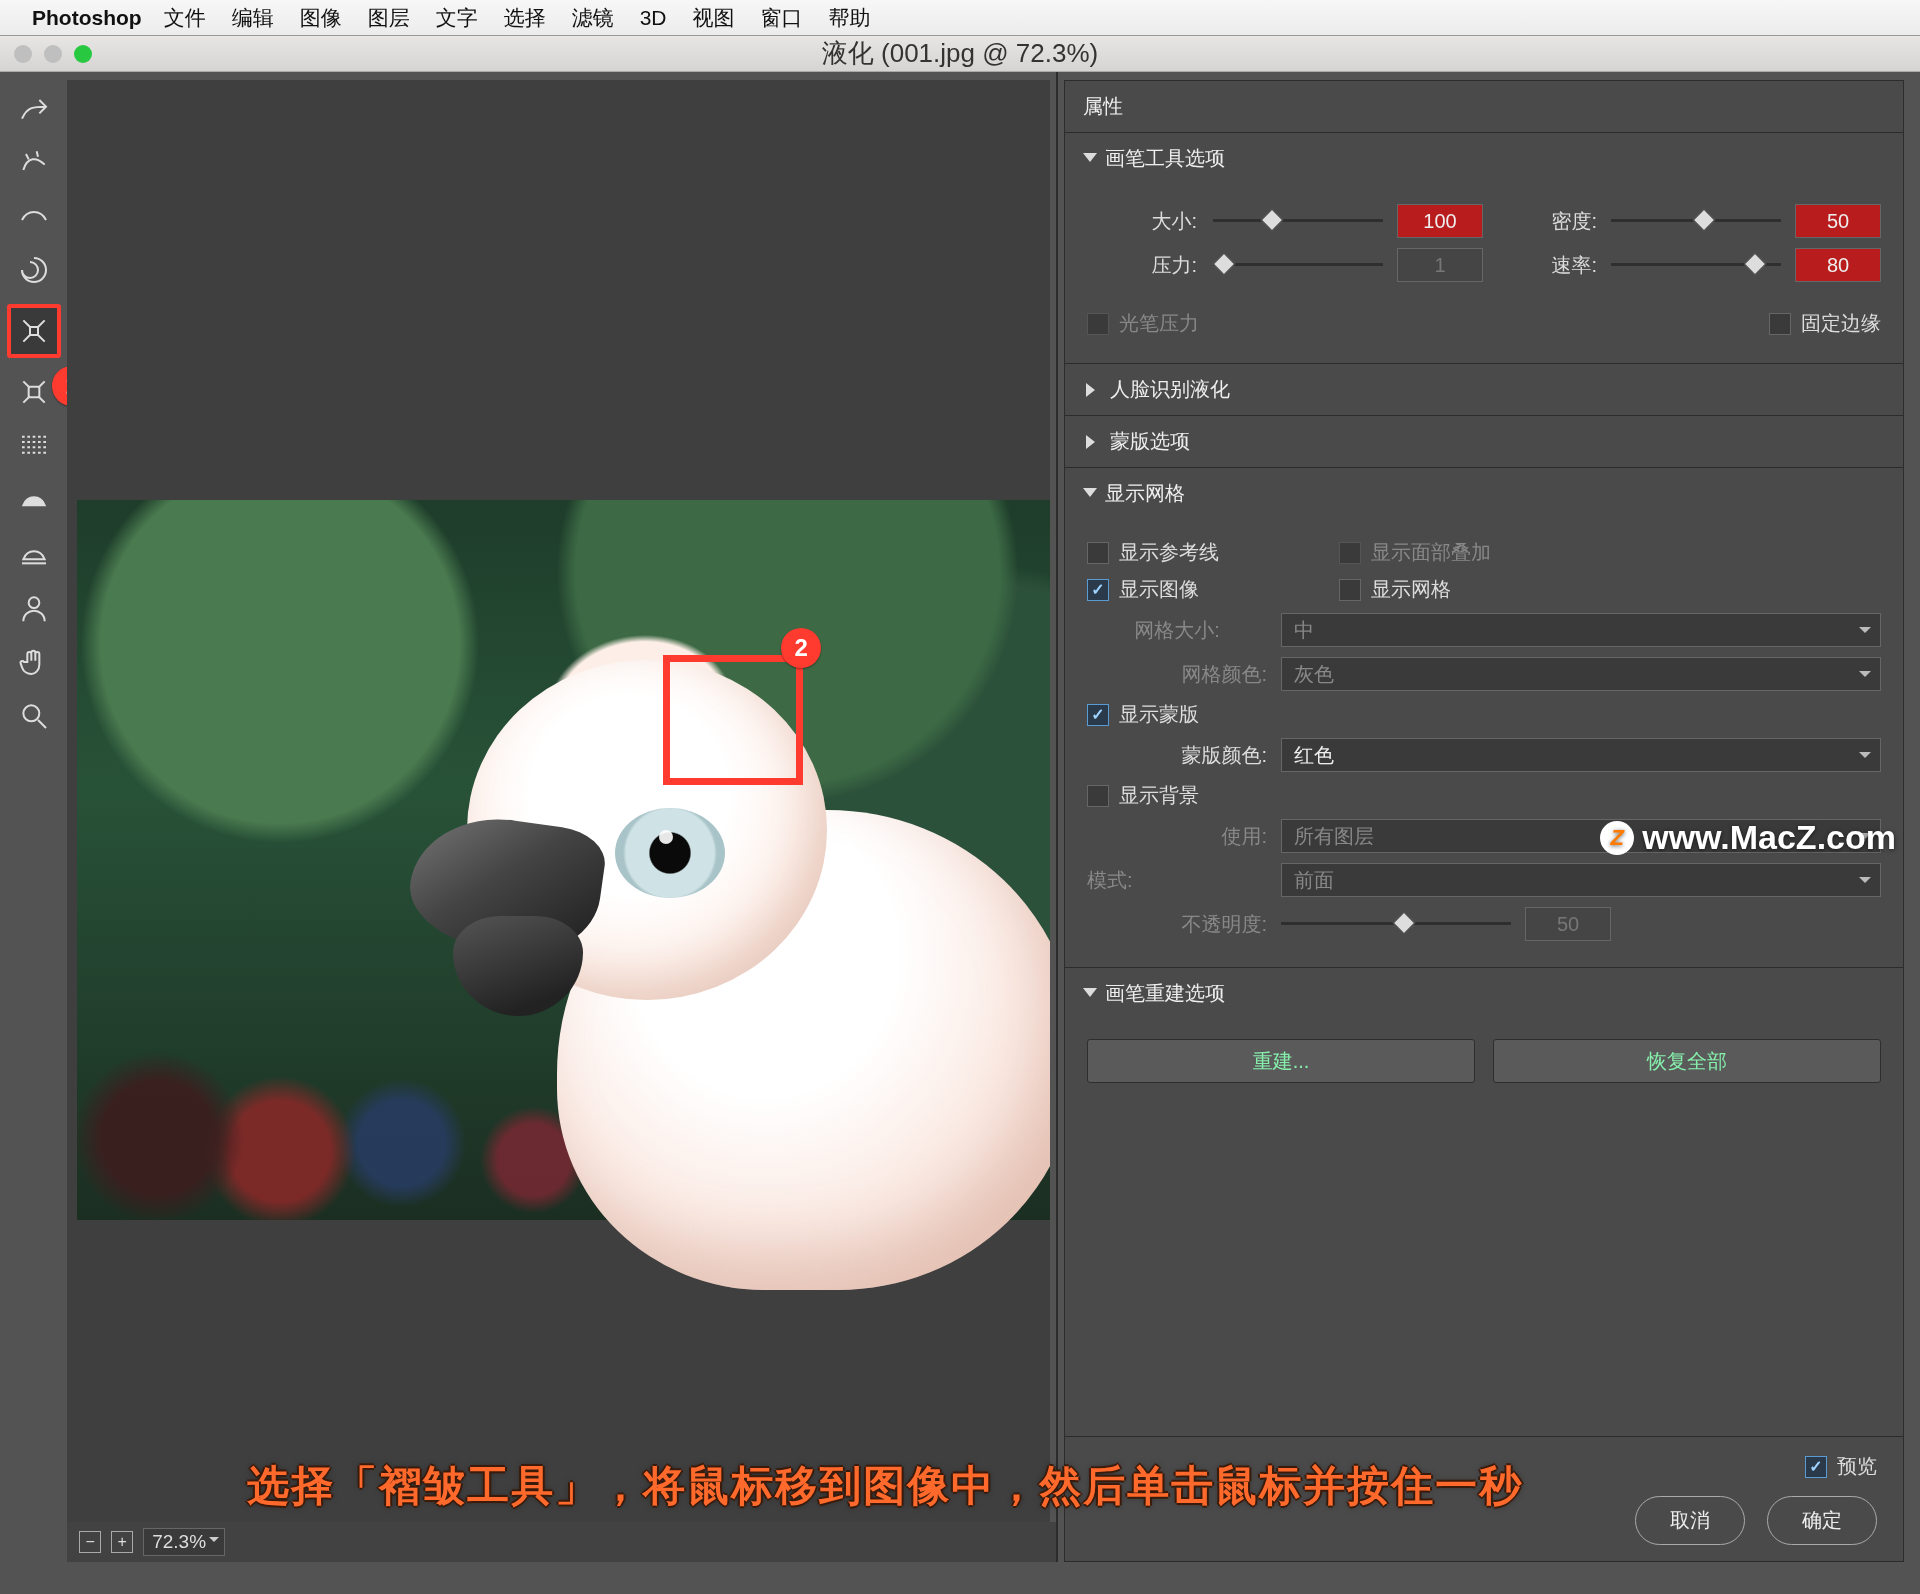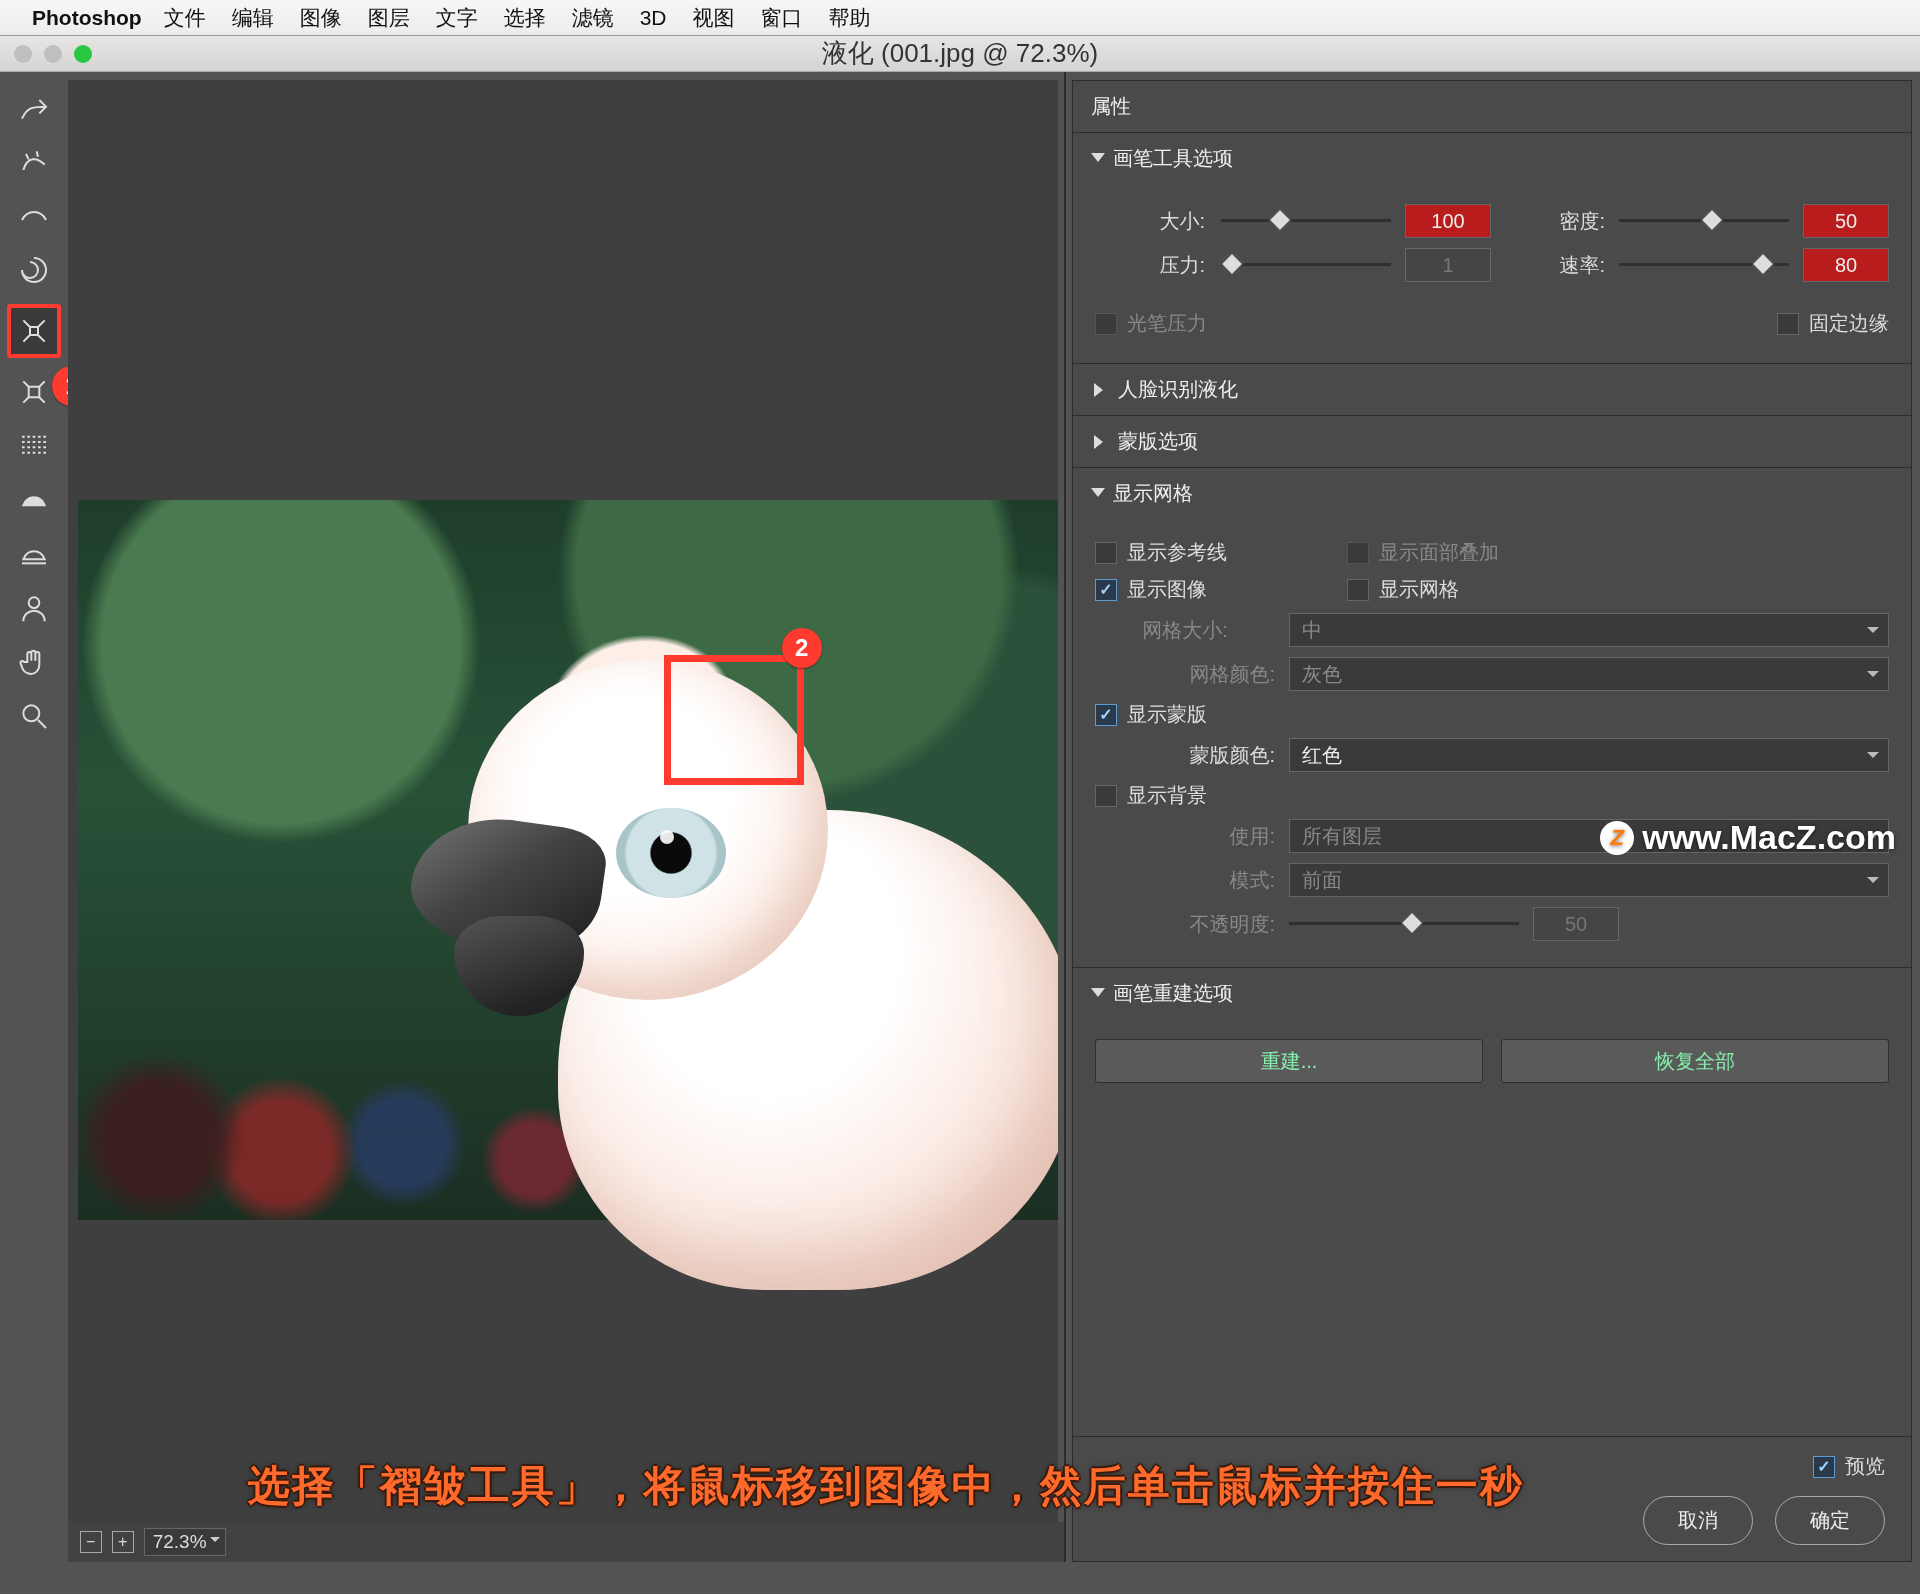--- a/index.html
+++ b/index.html
@@ -32,21 +32,21 @@
 .beak-upper{position:absolute;left:0;top:0;width:190px;height:130px;background:linear-gradient(140deg,#777 0%,#444 45%,#1c1c1c 100%);border-radius:60% 30% 50% 55%/70% 30% 60% 50%;transform:rotate(8deg)}
 .beak-lower{position:absolute;left:42px;top:96px;width:130px;height:100px;background:linear-gradient(160deg,#555 0%,#222 80%);border-radius:40% 40% 55% 55%/40% 40% 70% 70%}
 .eye-ring{position:absolute;left:238px;top:188px;width:110px;height:90px;background:radial-gradient(circle at 50% 50%,#0a0a0a 0 28%,#cfe2e6 30% 62%,#a9c4c8 66% 100%);border-radius:50%}
 .eye-hl{position:absolute;left:282px;top:210px;width:14px;height:14px;background:#fff;border-radius:50%;opacity:.9}
 .marker2{position:absolute;left:596px;top:575px;width:140px;height:130px;border:7px solid #ff3b30}
 .statusbar{height:40px;background:#424242;display:flex;align-items:center;padding:0 12px;gap:10px;color:#ddd;font-size:19px}
 .sb-btn{width:22px;height:22px;border:1px solid #aaa;display:flex;align-items:center;justify-content:center;font-size:16px;color:#ddd}
 .zoomsel{background:#3a3a3a;border:1px solid #666;padding:2px 18px 2px 8px;color:#ddd;font-size:19px;position:relative}
 .zoomsel::after{content:"";position:absolute;right:5px;top:8px;border:5px solid transparent;border-top-color:#ccc}
 .panel{flex:1;background:#535353;border-left:2px solid #2c2c2c;display:flex;flex-direction:column;font-size:20px;color:#ddd}
-.panel-inner{margin:8px 8px 0 6px;background:#4a4a4a;border:1px solid #2c2c2c;flex:1;display:flex;flex-direction:column;overflow:hidden}
+.panel-inner{margin:8px 16px 0 6px;background:#4a4a4a;border:1px solid #2c2c2c;flex:1;display:flex;flex-direction:column;overflow:hidden}
 .panel-title{padding:12px 18px;color:#eee}
 .section{border-top:1px solid #2c2c2c}
 .sec-head{padding:12px 18px;display:flex;align-items:center;gap:8px;color:#eee;background:#4a4a4a}
 .arrow{width:0;height:0}
 .arrow.down{border:7px solid transparent;border-top:9px solid #ddd;margin-top:5px}
 .arrow.right{border:7px solid transparent;border-left:9px solid #ddd;margin-left:3px}
 .sec-body{padding:10px 22px 16px;background:#4a4a4a}
 .row{display:flex;align-items:center;margin:10px 0}
 .row .lab{width:110px;text-align:right;color:#ddd;margin-right:16px}
 .row .lab2{width:84px;text-align:right;color:#ddd;margin-right:14px}
@@ -326,21 +326,21 @@
                 <span>显示背景</span>
               </div>
             </div>
           <div class="row">
               <div style="width:180px;text-align:right;margin-right:14px;color:#888">使用:</div>
               <div class="sel disabled">
                 <span>所有图层</span>
               </div>
             </div>
           <div class="row">
-              <div style="width:180px;text-align:right;margin-right:14px;color:#888">模式:</div>
+              <div style="width:180px;margin-right:14px;color:#888">模式:</div>
               <div class="sel disabled">
                 <span>前面</span>
               </div>
             </div>
           <div class="row">
               <div style="width:180px;text-align:right;margin-right:14px;color:#888">不透明度:</div>
             <div class="slider-wrap" style="flex:0 0 230px">
                 <div class="track"></div>
                 <div class="thumb" style="left:50%"></div>
               </div>

